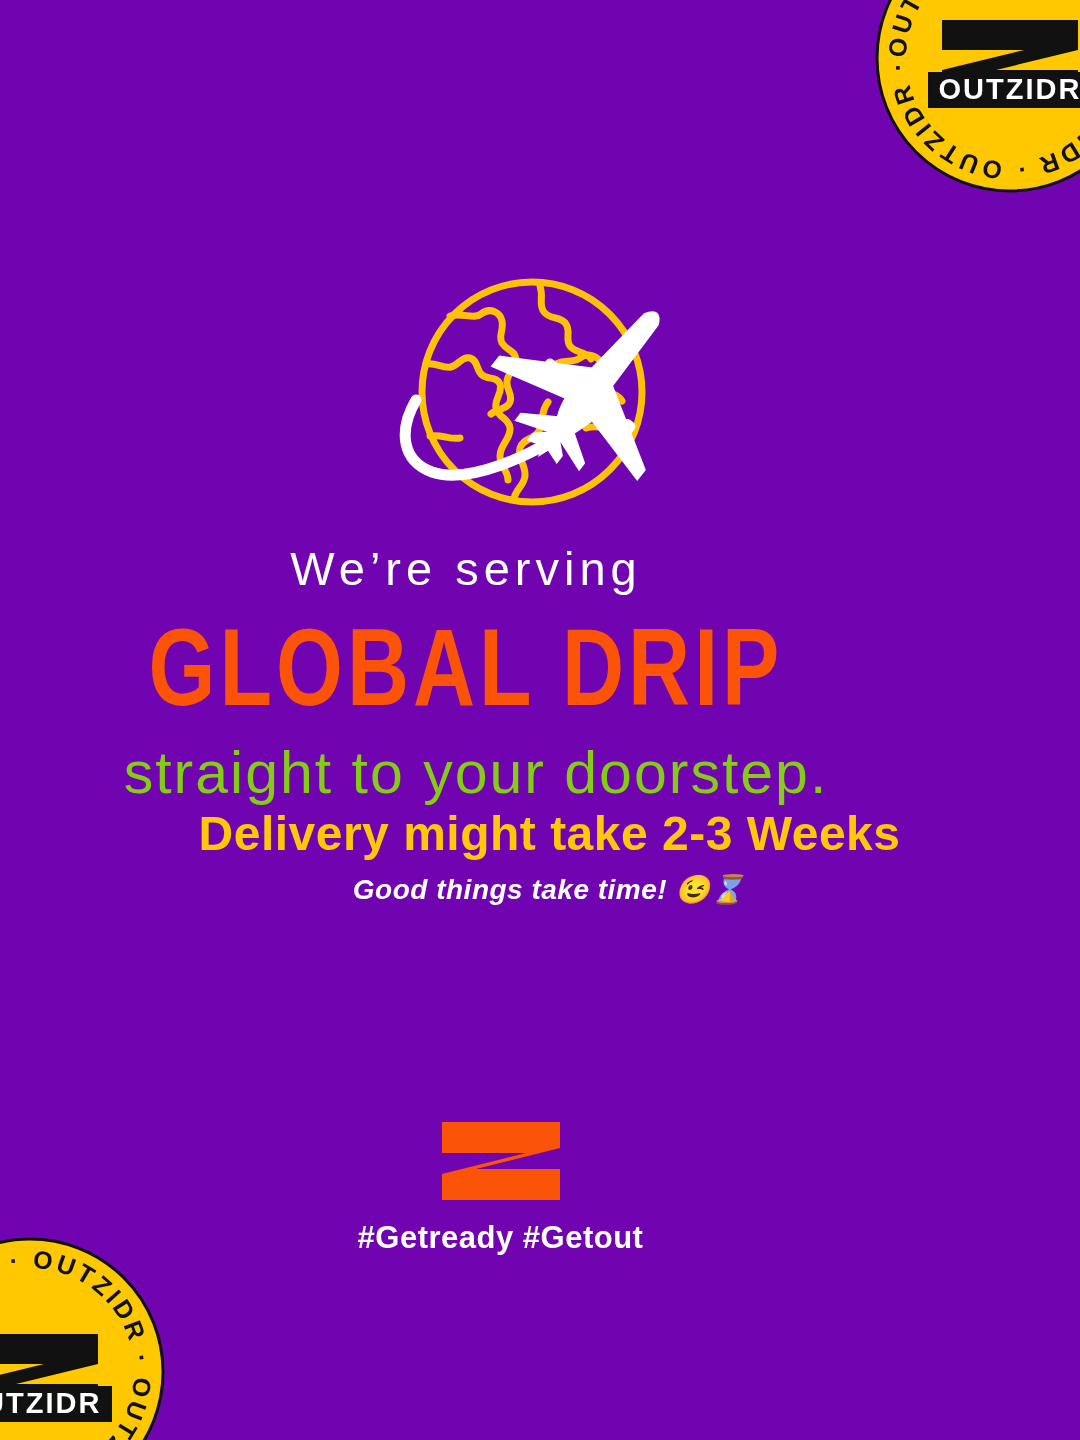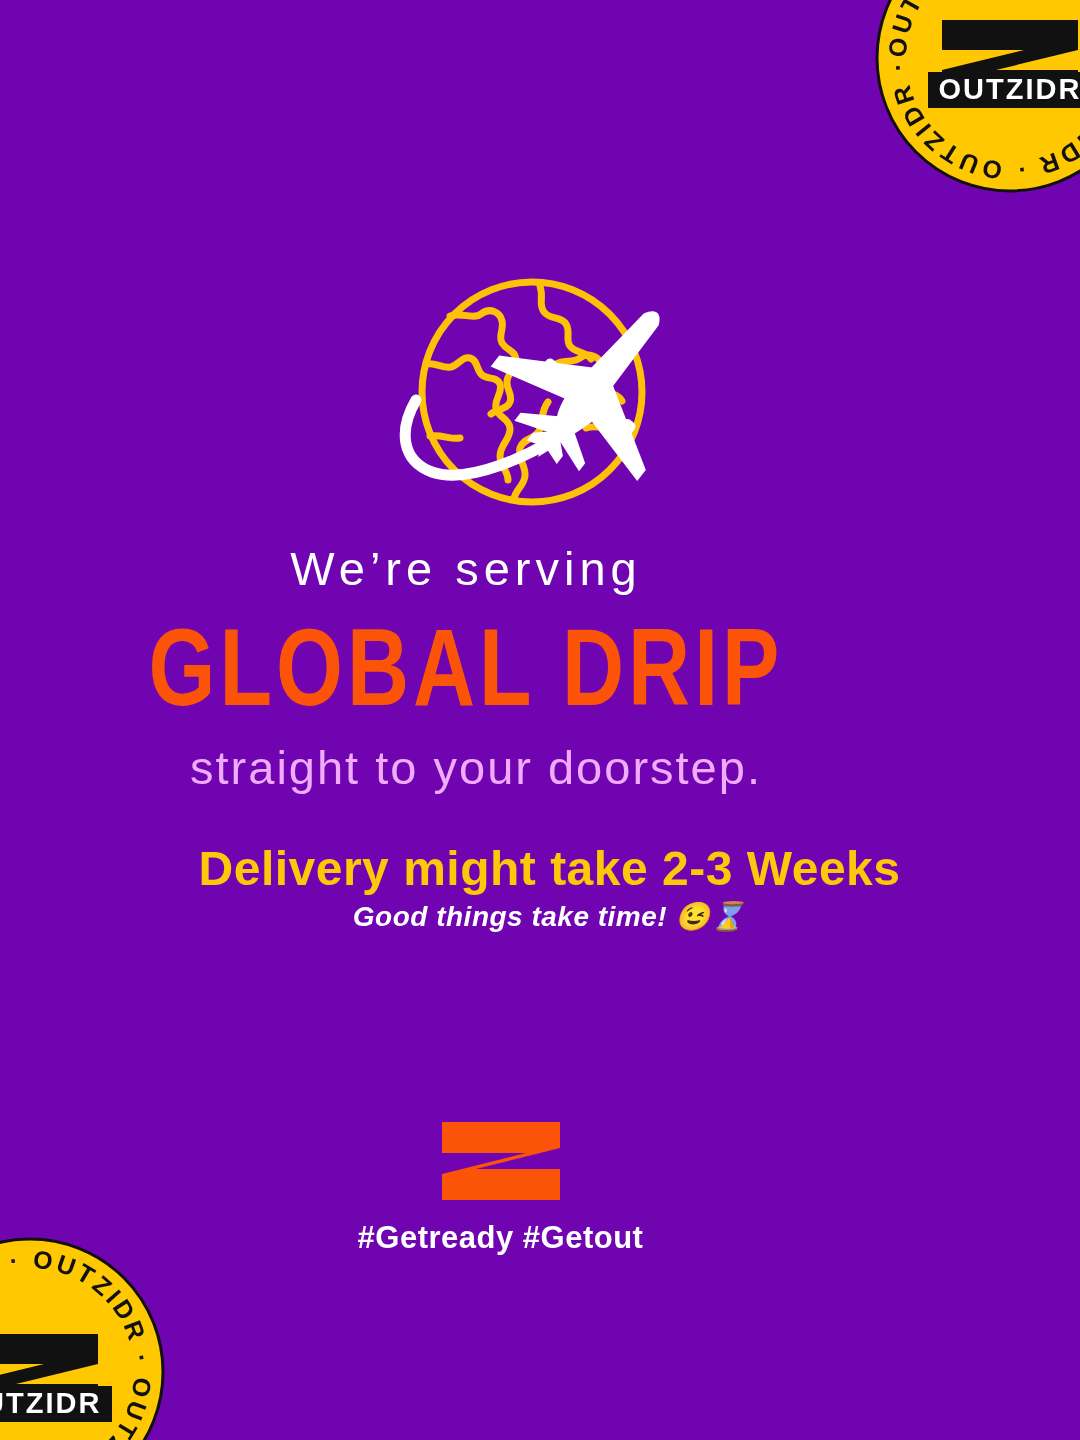--- a/index.html
+++ b/index.html
@@ -49,43 +49,43 @@
     font-weight:700;
     color:#FB5307;
     letter-spacing:4px;
     line-height:1;
     font-stretch:condensed;
     transform:scaleY(1.28) scaleX(1.0);
     transform-origin:center top;
   }
   #line-doorstep {
     margin-top:46px;
-    font-size:47px;
+    font-size:59px;
     font-weight:400;
-    color:#f0abfc;
+    color:#84cc16;
     letter-spacing:2px;
     line-height:1;
     margin-left:20px;
   }
 
   #delivery-block {
     position:absolute;
-    left:0; top:843px; width:1080px;
+    left:0; top:808px; width:1080px;
     text-align:center;
     padding-left:19px;
   }
   #line-delivery {
     font-size:48px;
     font-weight:700;
     color:#FFC70A;
     letter-spacing:0.5px;
     line-height:1.1;
   }
   #line-goodthings {
-    margin-top:6px;
+    margin-top:14px;
     font-size:28px;
     font-weight:700;
     font-style:italic;
     color:#ffffff;
     letter-spacing:0.5px;
     line-height:1.1;
   }
 
   
   #logo-block {

